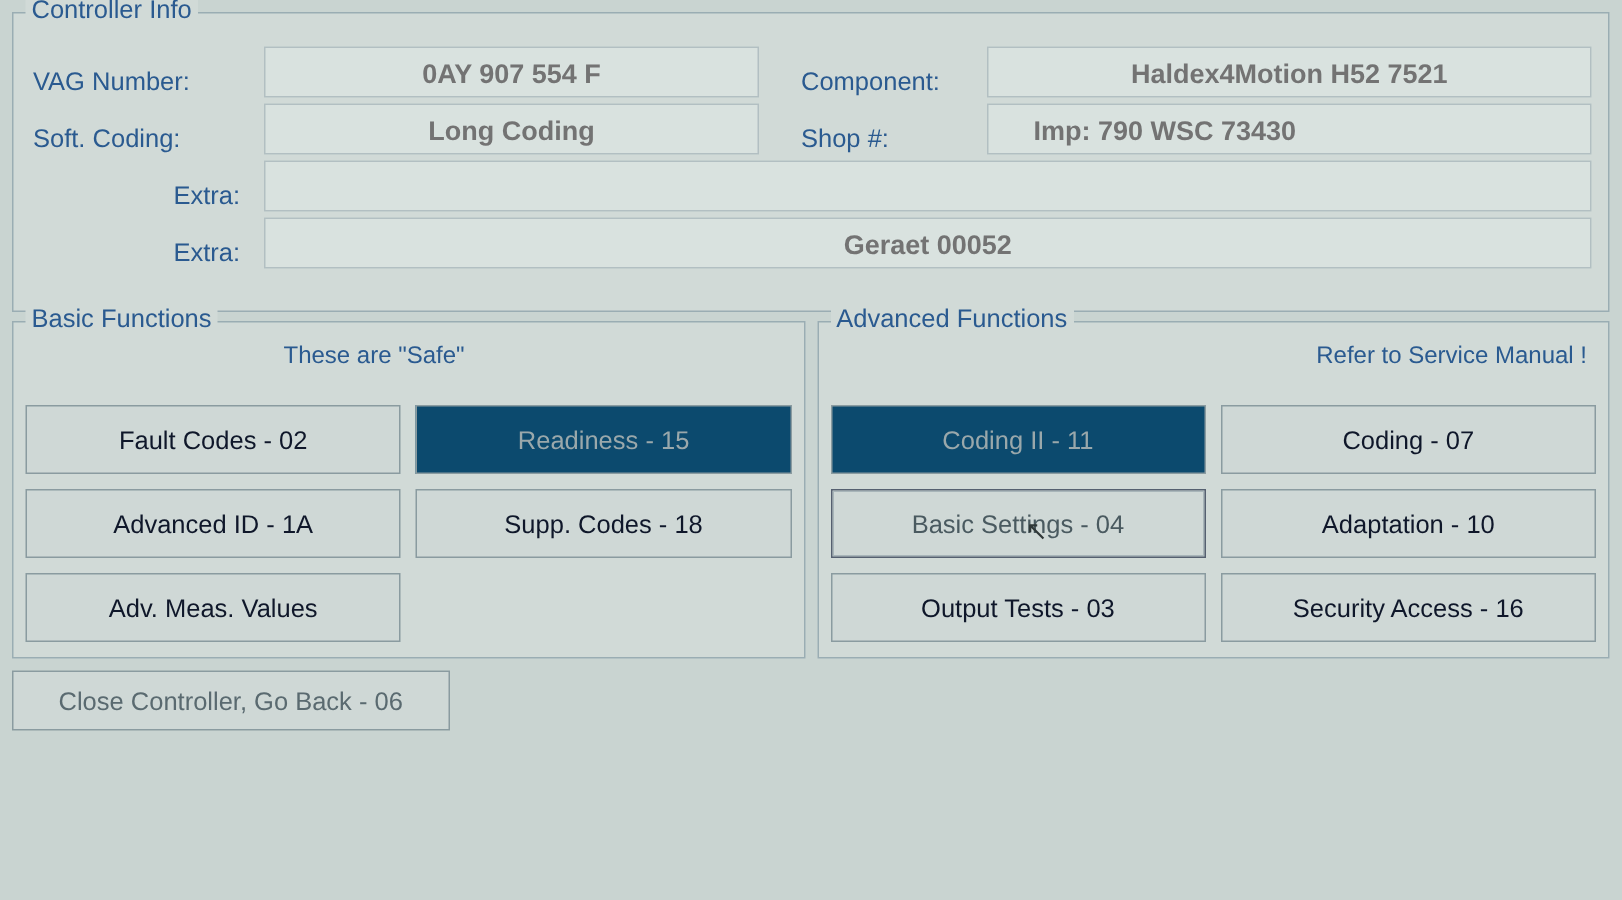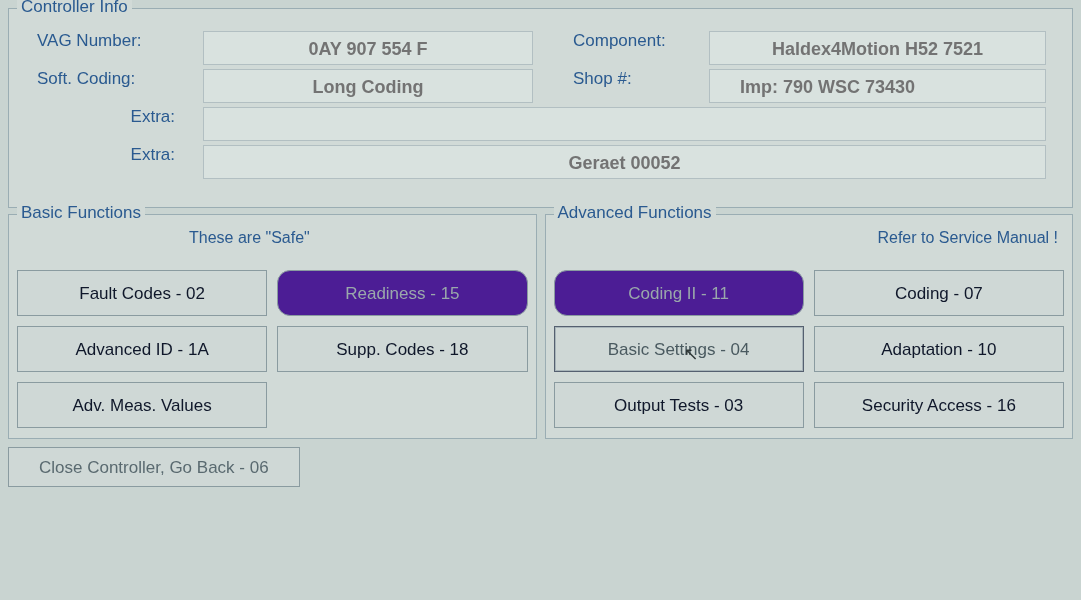--- a/index.html
+++ b/index.html
@@ -25,23 +25,23 @@
     top: -12px;
     left: 8px;
     background: #d1dad7;
     padding: 0 4px;
     font-size: 17px;
     color: #2a5a90;
     font-weight: 500;
   }
   .row {
     display: flex;
-    align-items: flex-start;
-    margin: 4px 18px;
-    gap: 18px;
+    align-items: flex-end;
+    margin: 4px 3px;
+    gap: 6px;
   }
   .label {
     font-size: 17px;
     color: #2a5a90;
     white-space: nowrap;
     padding: 0 2px;
   }
   .field {
     background: #d9e2df;
     border: 1px solid #b2bfc2;
@@ -62,22 +62,21 @@
     border: 1px solid #8a9ba0;
     height: 46px;
     line-height: 46px;
     text-align: center;
     font-size: 17px;
     color: #0f172a;
     cursor: pointer;
   }
   .btn.disabled {
     color: #9aa8ab;
-    background: #4c1d95;
-    border-radius: 13px;
+    background: #0c4a6e;
   }
   .btn.active-hover {
     border: 1px solid #556070;
     box-shadow: inset 0 0 0 1px rgba(80,100,120,0.3);
     color: #4a5a60;
     position: relative;
     text-align: center;
   }
   .cursor-glyph {
     position: absolute;

